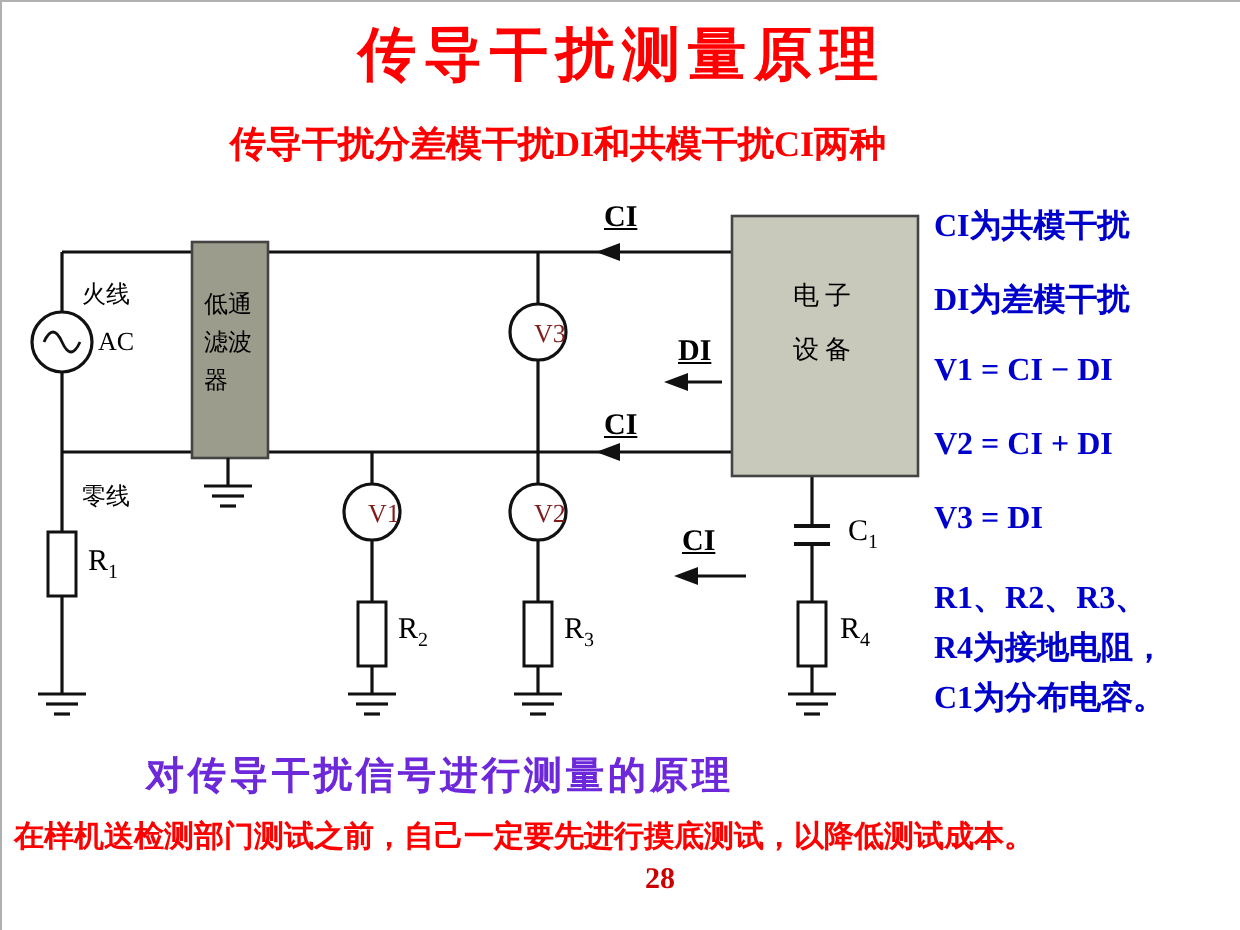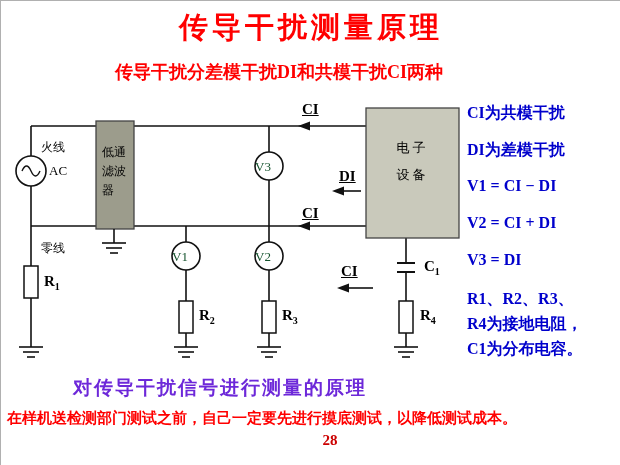--- a/index.html
+++ b/index.html
@@ -5,22 +5,22 @@
   html,body{margin:0;padding:0;background:#e8e8e8;}
   .slide{position:relative;width:620px;height:465px;background:#ffffff;border:1px solid #b0b0b0;
          overflow:hidden;font-family:"Liberation Serif",serif;}
   .abs{position:absolute;}
   svg.circuit{position:absolute;left:0;top:0;}
   .title{left:0;top:7px;width:100%;text-align:center;font-size:29px;font-weight:bold;
          color:#ff0000;letter-spacing:4px;}
   .subtitle{left:0;top:59px;width:556px;text-align:center;font-size:18px;font-weight:bold;color:#ff0000;}
   .wire-label{font-size:12px;color:#000;font-family:"Liberation Sans",sans-serif;margin-top:32px;}
   .src-label{font-size:13px;color:#000;}
-  .meter-label{width:40px;font-size:13px;color:#14532d;}
-  .comp-label{font-size:15px;color:#000;font-weight:bold;}
+  .meter-label{width:40px;text-align:center;font-size:13px;color:#7f1d1d;}
+  .comp-label{font-size:15px;color:#000;}
   .comp-label sub{font-size:10px;}
   .sig-label{font-size:15px;font-weight:bold;color:#000;text-decoration:underline;}
   .filter-label{left:95px;top:142px;width:38px;padding:0 6px;box-sizing:border-box;text-align:left;
                 font-size:12px;line-height:19px;color:#000;font-family:"Liberation Sans",sans-serif;}
   .device-label{left:366px;top:133px;width:91px;text-align:center;font-size:13px;line-height:27px;
                 letter-spacing:3px;color:#000;font-family:"Liberation Sans",sans-serif;}
   .note{position:absolute;left:466px;font-size:16px;font-weight:bold;color:#0000cc;white-space:nowrap;text-align:right;}
   .caption{left:72px;top:374px;font-size:19px;font-weight:bold;color:#6d28d9;letter-spacing:2px;}
   .footnote{left:6px;top:408px;width:610px;font-size:15px;font-weight:bold;color:#ff0000;white-space:nowrap;}
   .pageno{left:0;top:431px;width:100%;text-align:center;font-size:15px;font-weight:bold;color:#cc0000;padding-left:19px;}

